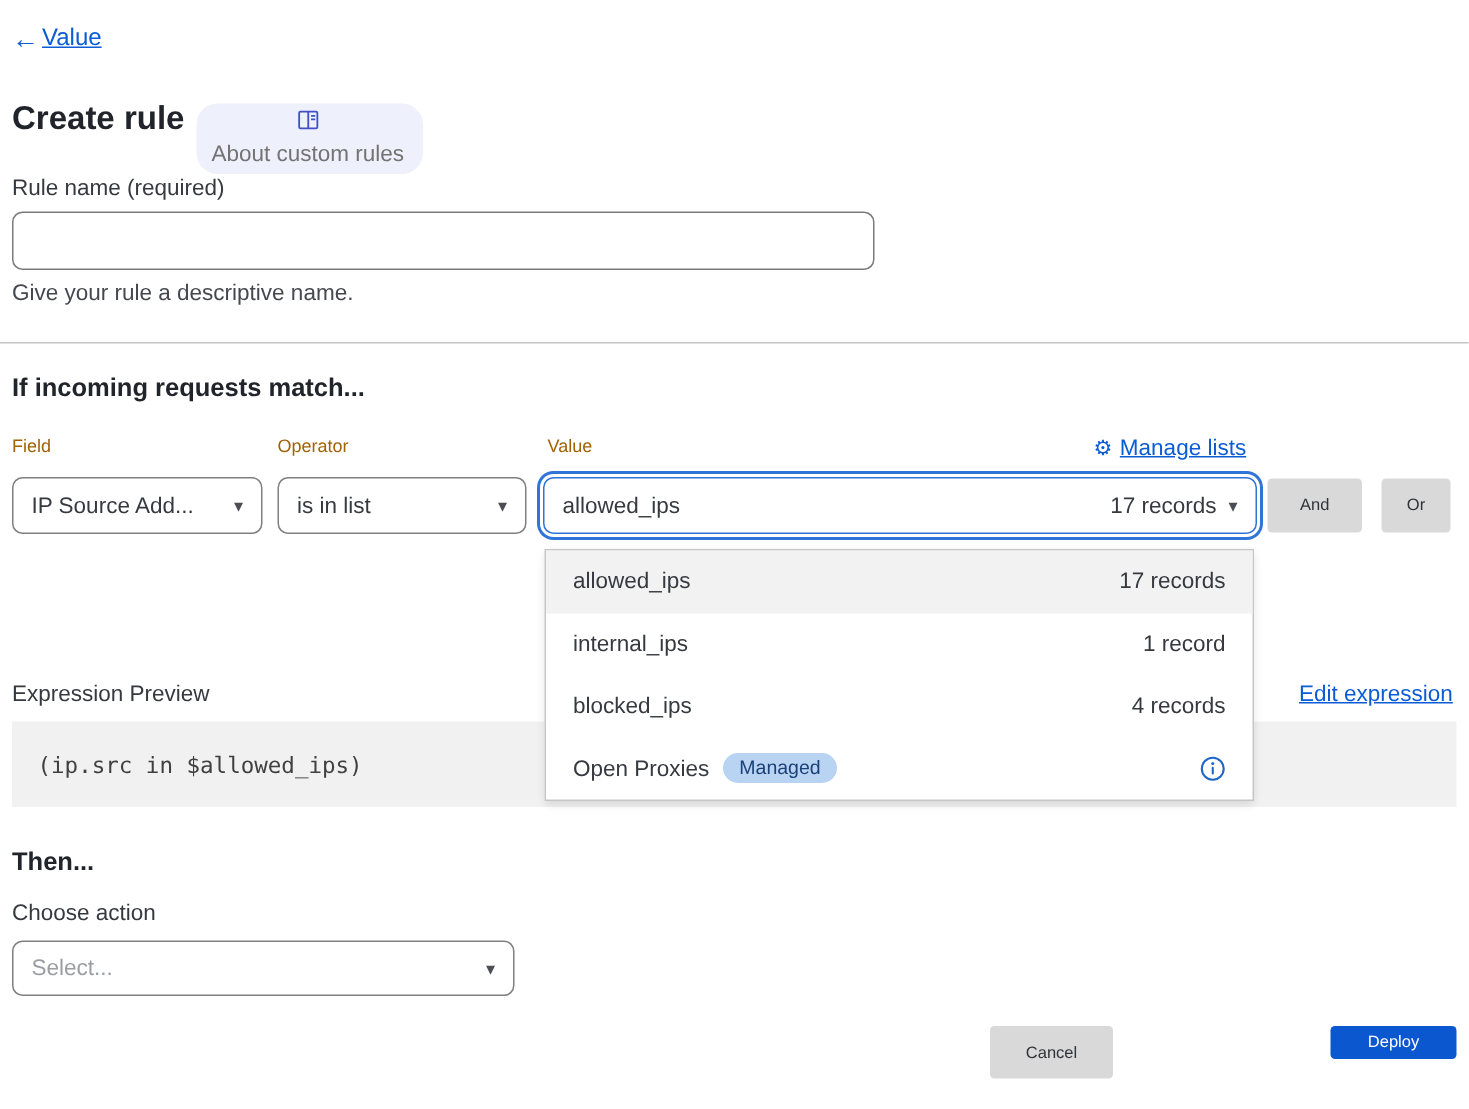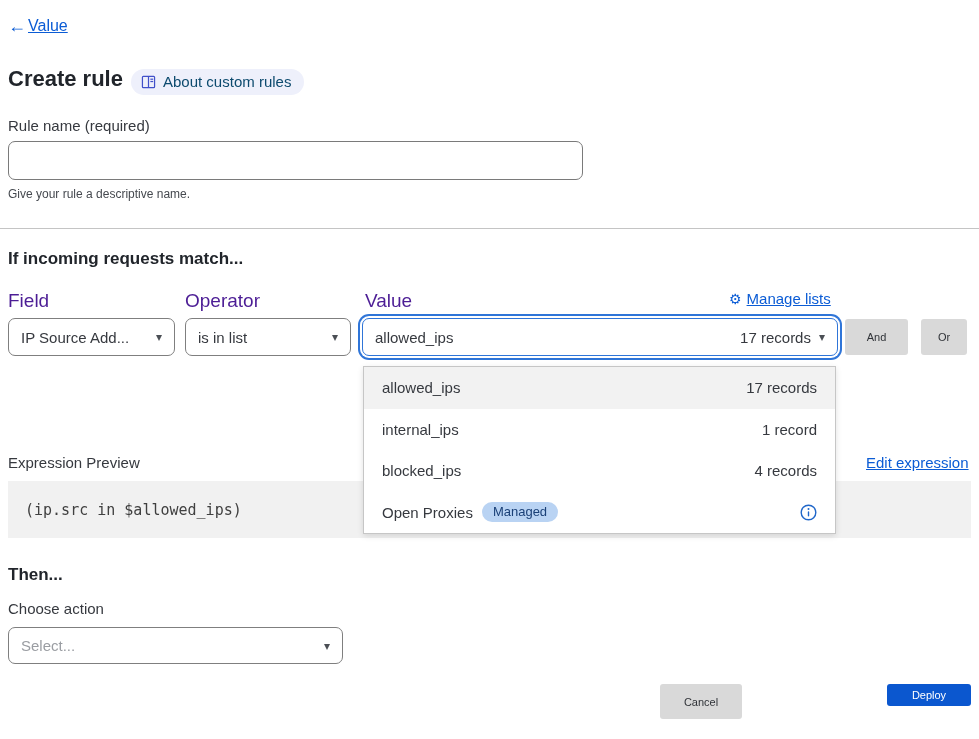--- a/index.html
+++ b/index.html
@@ -15,40 +15,40 @@
   a, .link { color:#0b5cd5; text-decoration:underline; cursor:pointer; }
 
   
   .back { position:absolute; left:8px; top:17px; font-size:16px; display:flex; align-items:center; gap:2px; }
   .back .arrow { text-decoration:none; font-size:18px; line-height:1; }
 
   
   .title { position:absolute; left:8px; top:66px; font-size:22px; font-weight:bold; color:#21252b; }
   .about-badge {
     position:absolute; left:131px; top:69px;
-    background:#eef0fb; color:#0c4a6e;
+    background:#eef0fb; color:#737373;
     border-radius:14px; padding:4px 13px 5px 10px;
-    font-size:15px; display:flex; align-items:center; gap:7px; cursor:pointer;
+    font-size:15px; display:flex; align-items:center; gap:7px; cursor:pointer;flex-direction:column;
   }
   .about-badge svg { display:block; }
 
   
   .rule-name-label { position:absolute; left:8px; top:117px; font-size:15px; }
   .rule-name-input {
     position:absolute; left:8px; top:141px; width:575px; height:39px;
     border:1px solid #7a7a7a; border-radius:7px; background:#fff;
     font-size:15px; padding:0 12px; font-family:inherit; color:#36393f;
   }
-  .rule-helper { position:absolute; left:8px; top:187px; font-size:12px; color:#45494f; }
+  .rule-helper { position:absolute; left:8px; top:187px; font-size:15px; color:#45494f; }
 
   .divider { position:absolute; left:0; top:228px; width:979px; height:1px; background:#c4c4c4; }
 
   
   .match-heading { position:absolute; left:8px; top:249px; font-size:17px; font-weight:bold; color:#21252b; }
-  .col-label { position:absolute; top:290px; font-size:19px; color:#4c1d95; }
+  .col-label { position:absolute; top:290px; font-size:12px; color:#a16207; }
   .lbl-field { left:8px; } .lbl-operator { left:185px; } .lbl-value { left:365px; }
 
   .manage-lists { position:absolute; left:729px; top:290px; font-size:15px; display:flex; align-items:center; gap:5px; }
   .manage-lists .gear { color:#0b5cd5; font-size:14px; text-decoration:none; }
 
   .select {
     position:absolute; top:318px; height:38px;
     border:1px solid #7f7f7f; border-radius:7px; background:#fff;
     display:flex; align-items:center; justify-content:space-between;
     padding:0 12px; font-size:15px; color:#36393f; cursor:pointer;

